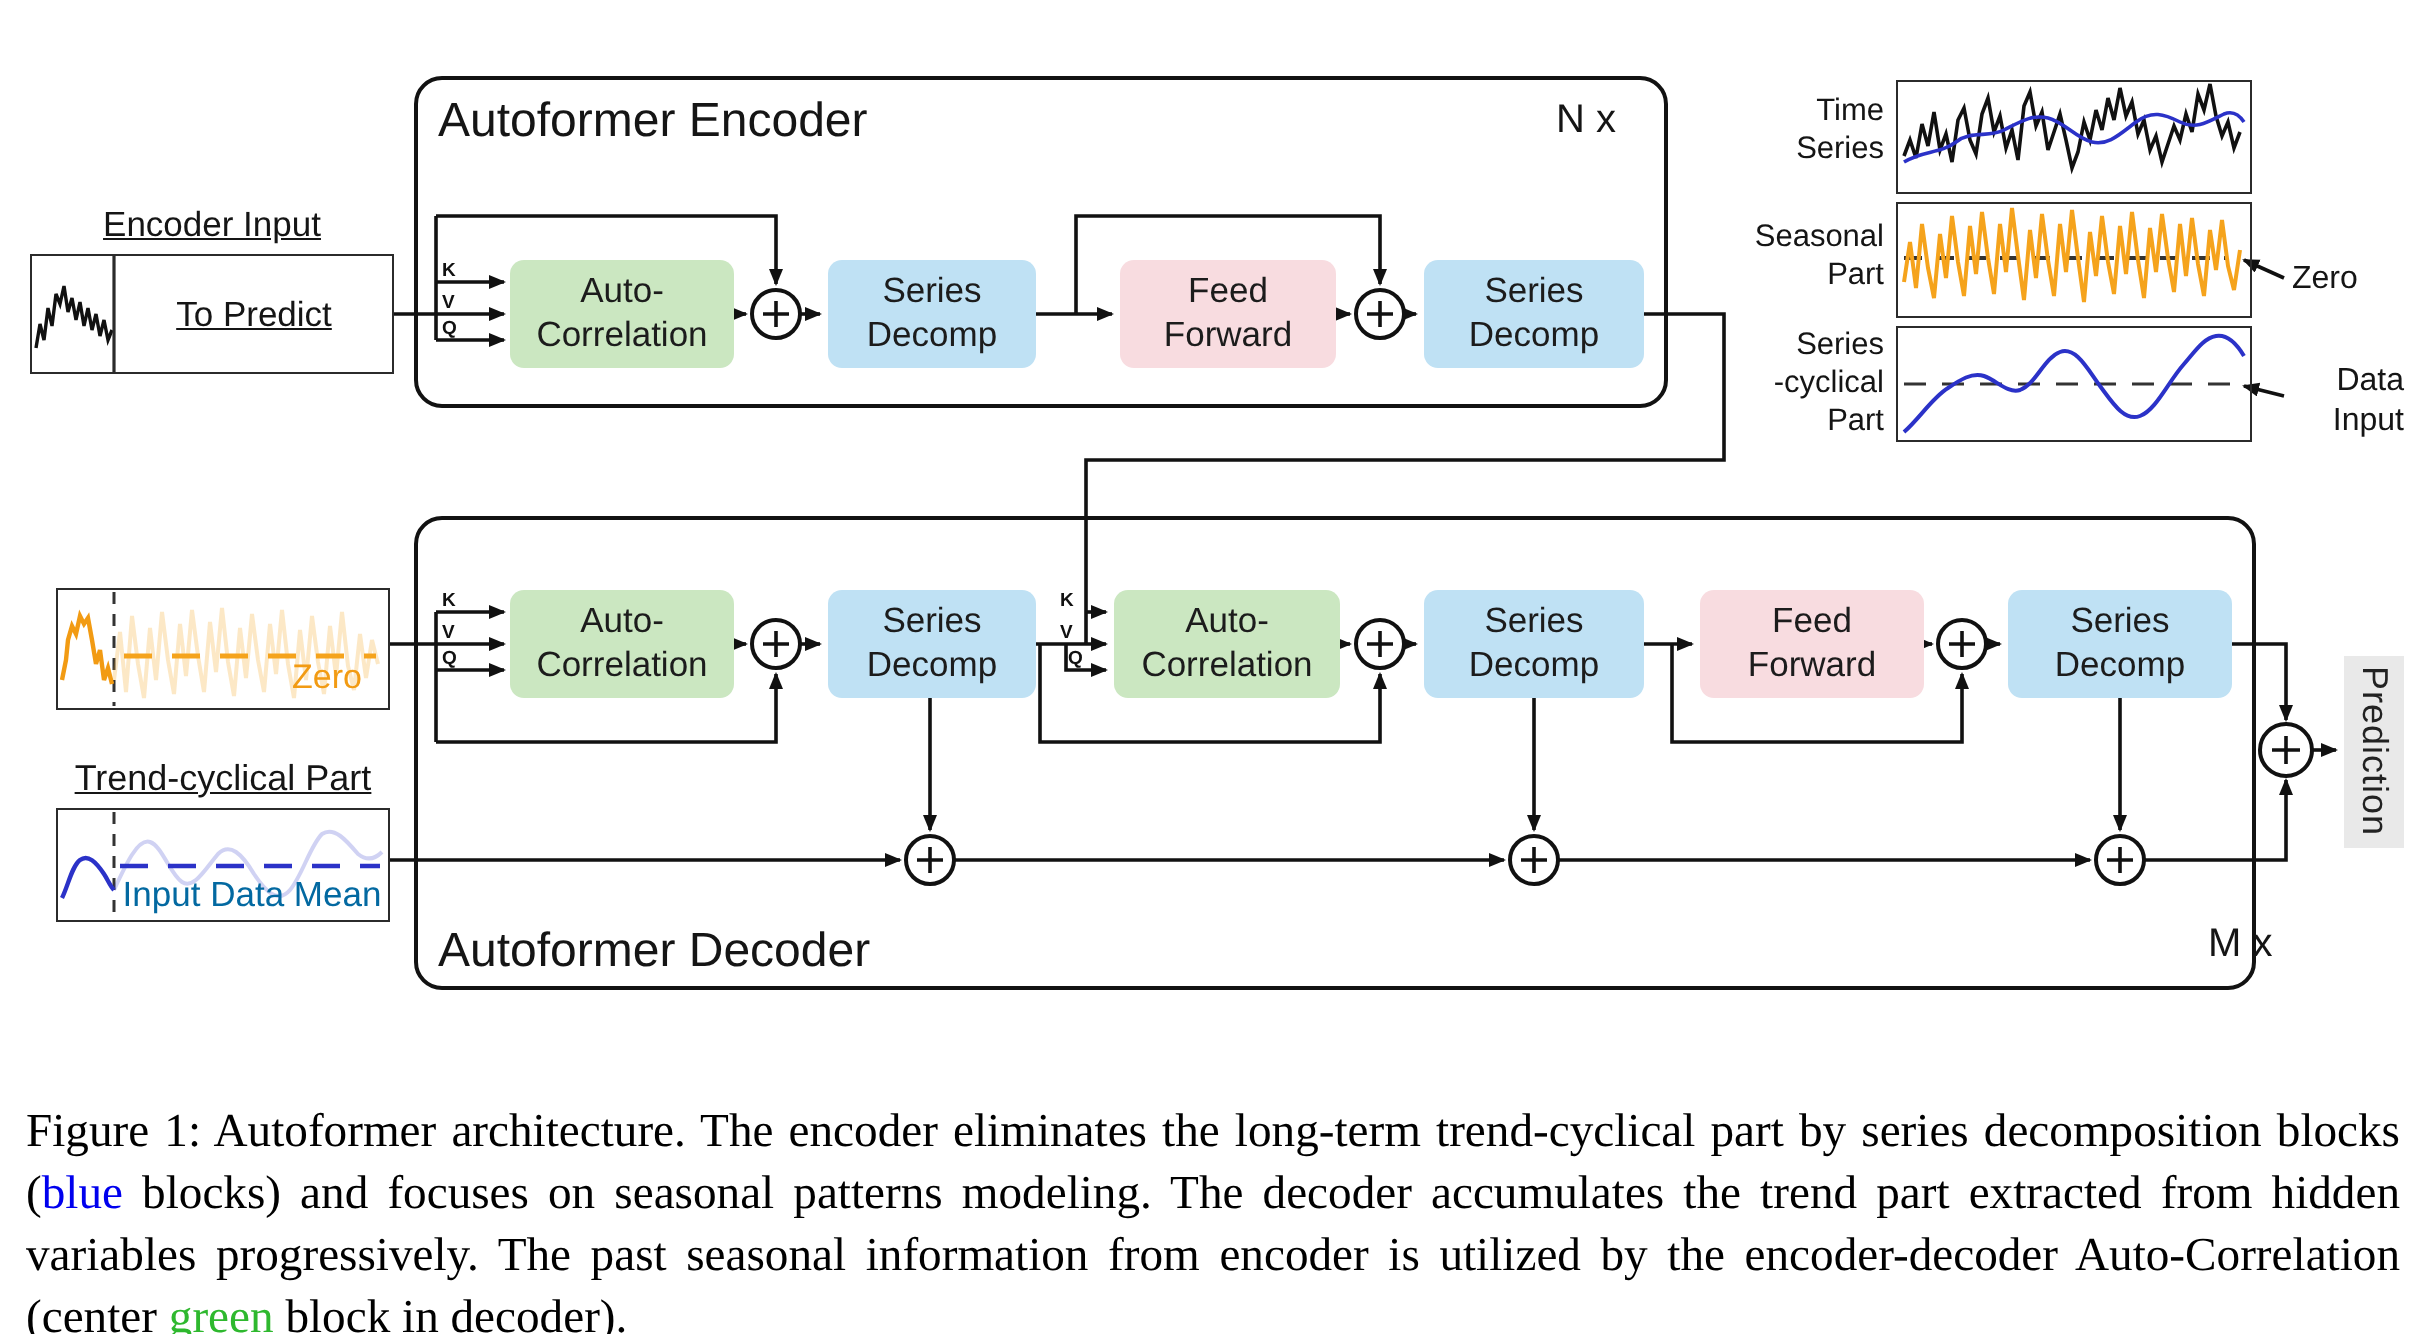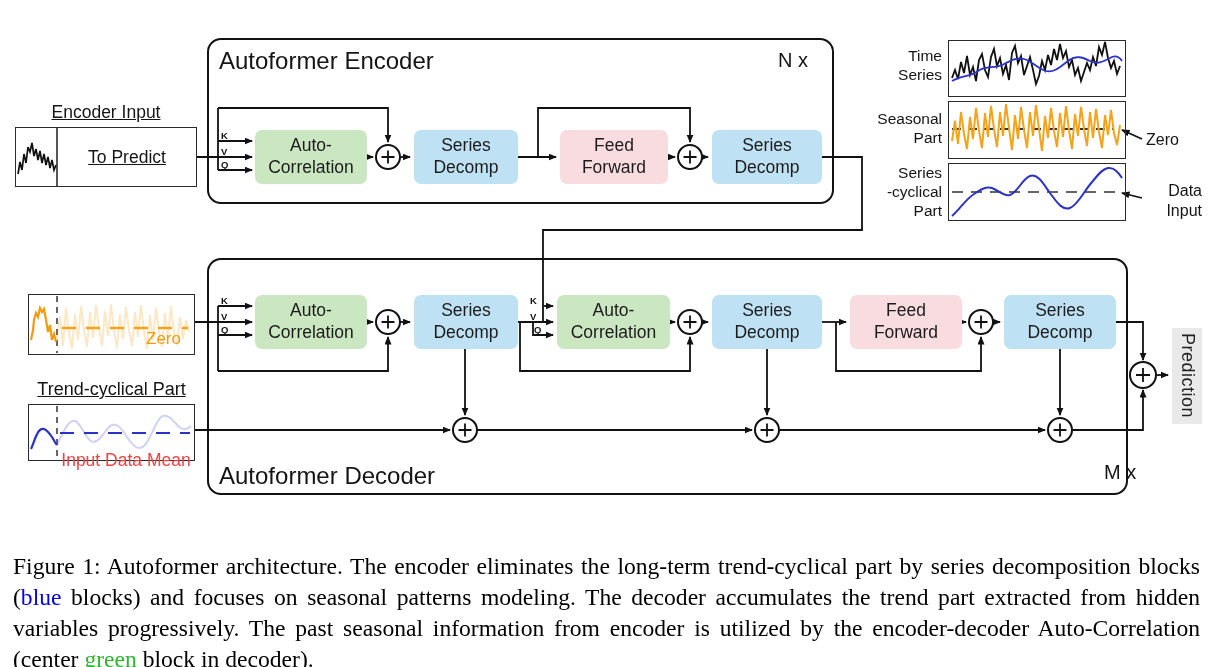--- a/index.html
+++ b/index.html
@@ -14,21 +14,21 @@
   .blk-blue{background:#bfe1f4;}
   .blk-pink{background:#f8dce0;}
   .lbl{position:absolute;white-space:nowrap;}
   .ctr{text-align:center;}
   .boxtitle{font-size:24px;}
   .repeat{font-size:20px;}
   .sublabel{font-size:17.5px;text-decoration:underline;}
   .sidelabel{font-size:15.5px;line-height:1.22;text-align:right;}
   .kvq{position:absolute;font-size:9.5px;font-weight:bold;color:#111;line-height:1;}
   .orange-txt{color:#f29b13;}
-  .blue-txt{color:#ef4444;margin-top:13px;}
+  .blue-txt{color:#0369a1;}
   .prediction{position:absolute;left:1172px;top:328px;width:30px;height:96px;background:#e9e9e9;
        writing-mode:vertical-rl;display:flex;align-items:center;justify-content:center;
        font-size:18px;color:#222;letter-spacing:0.5px;}
   .caption{position:absolute;left:13px;top:527px;width:1187px;
        font-family:"Liberation Serif",serif;font-size:23.6px;line-height:31px;color:#000;
        text-align:justify;}
   .cap-blue{color:#0000ee;}
   .cap-green{color:#2eb82e;}
 </style>
 </head>

